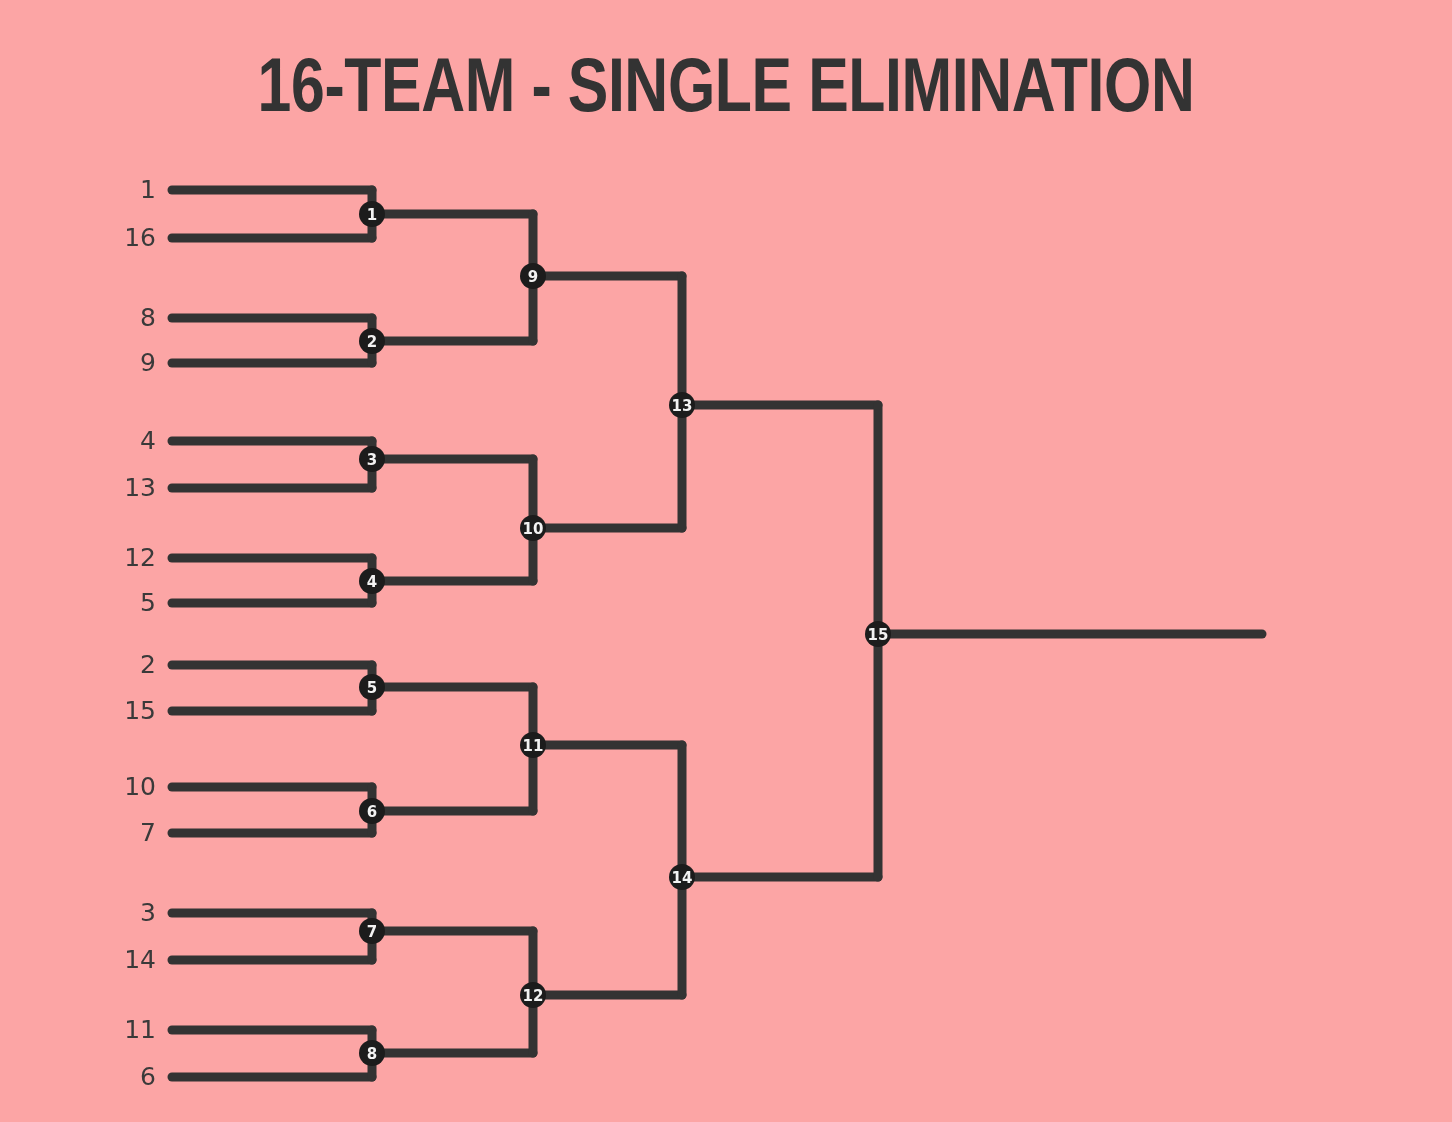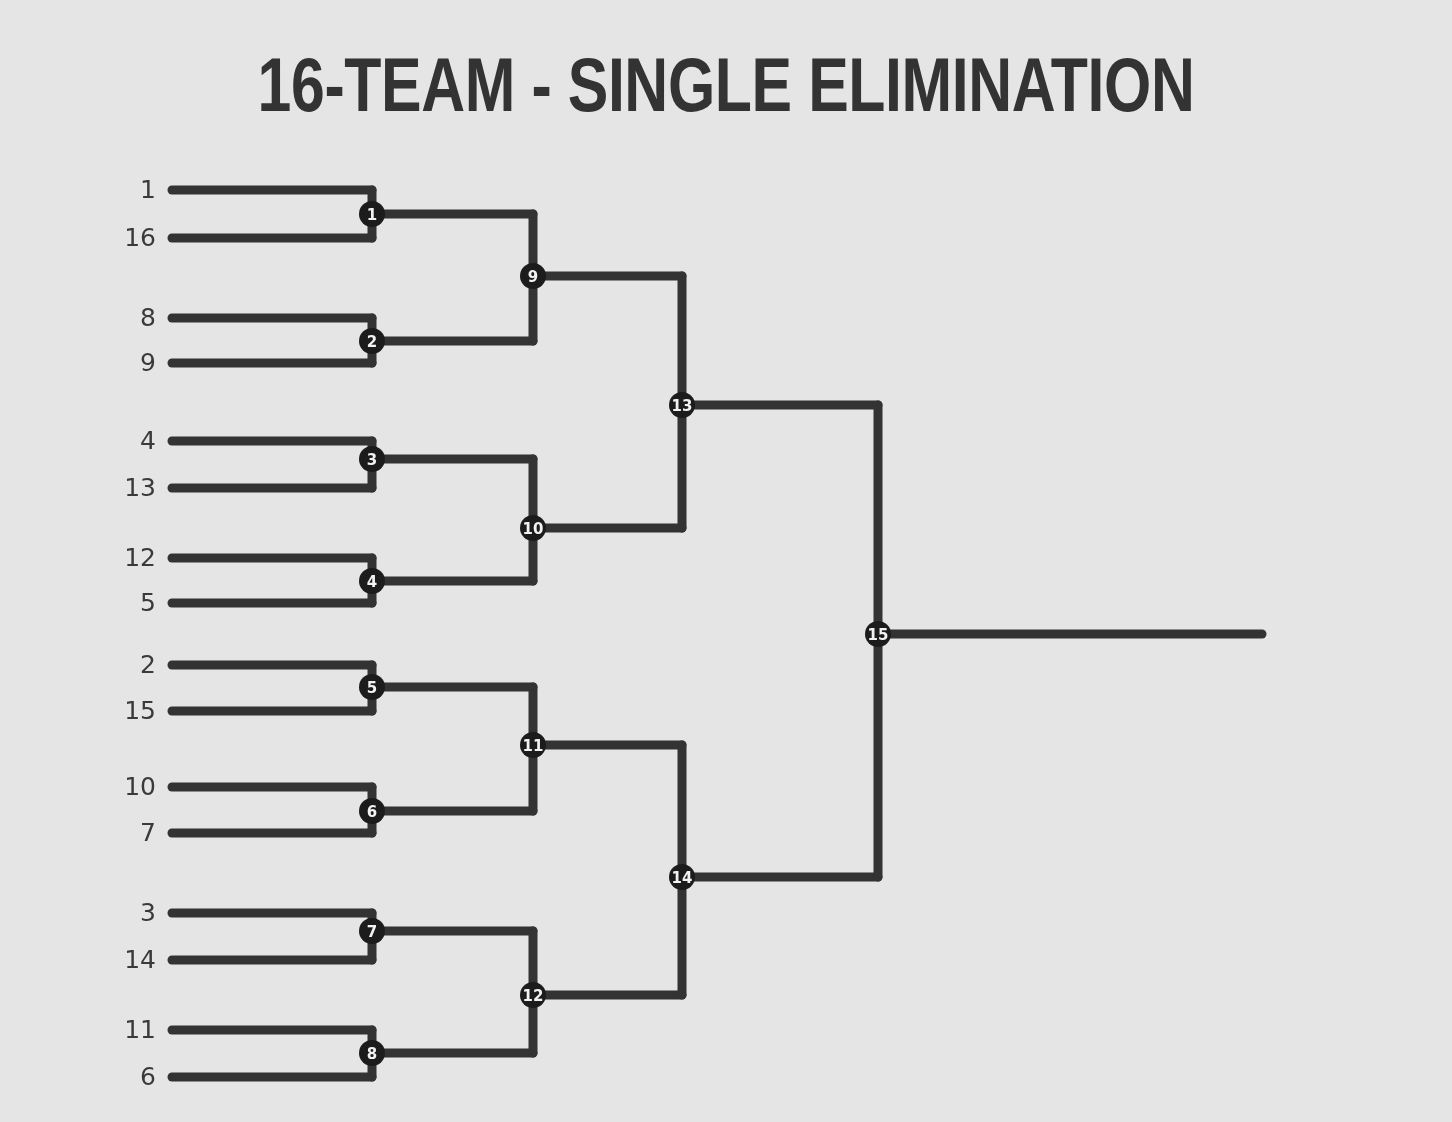--- a/index.html
+++ b/index.html
@@ -8,21 +8,21 @@
     padding: 0;
     background: #ffffff;
   }
   body {
     font-family: "Liberation Sans", sans-serif;
   }
   #page {
     position: relative;
     width: 1452px;
     height: 1122px;
-    background: #e5e5e5;
+    background: #fca5a5;
     overflow: hidden;
   }
   #bracket-title {
     position: absolute;
     left: 0;
     top: 42px;
     width: 1452px;
     text-align: center;
     font-family: "Liberation Sans", sans-serif;
     font-size: 76px;

